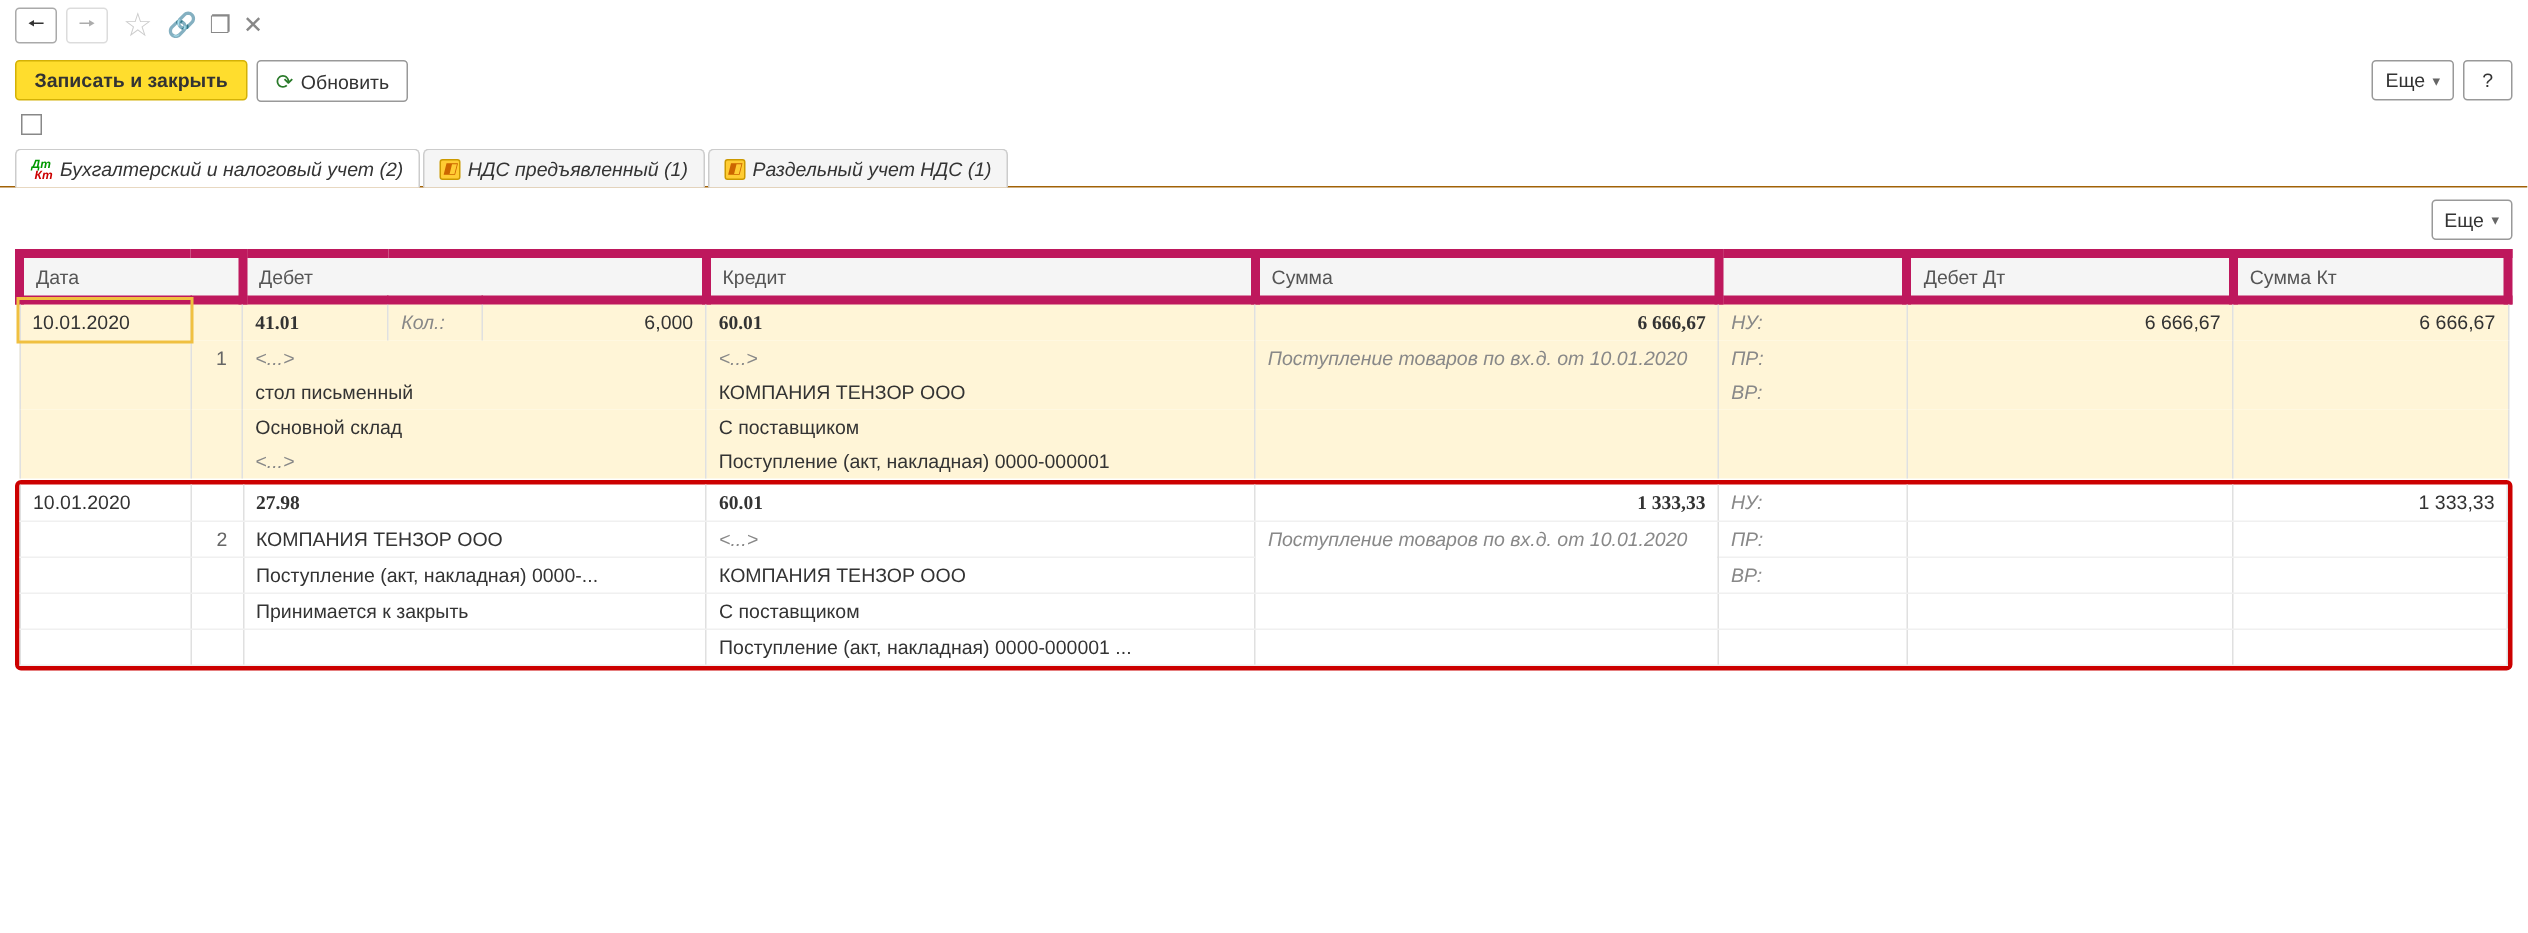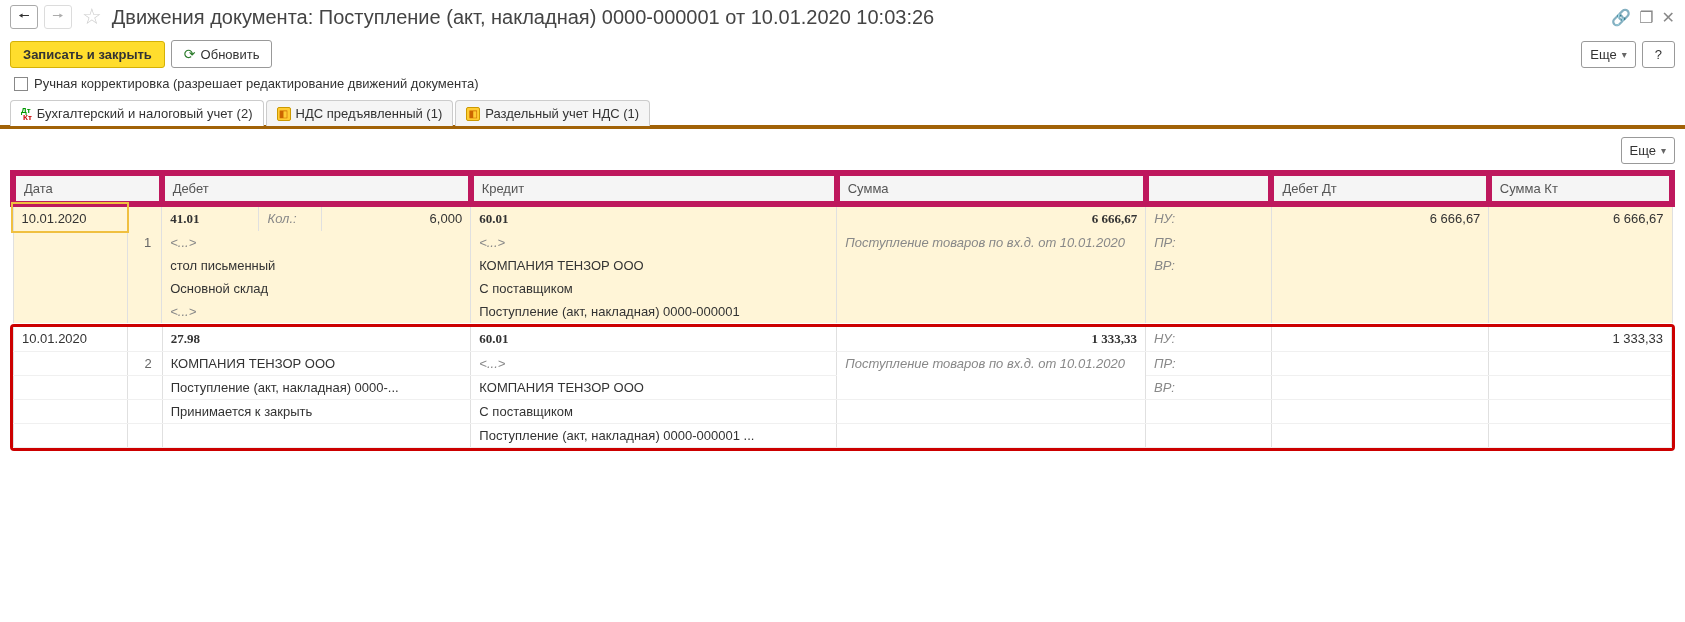--- a/index.html
+++ b/index.html
@@ -4,28 +4,28 @@
 <style>
   * { box-sizing: border-box; margin: 0; padding: 0; }
   body { font-family: Arial, sans-serif; font-size: 13px; color: #333; background: #fff; }
   .top-bar { display: flex; align-items: center; padding: 4px 10px; gap: 6px; }
   .nav-btn { width: 28px; height: 24px; border: 1px solid #aaa; border-radius: 3px; background: #fff; display: flex; align-items: center; justify-content: center; cursor: pointer; }
   .nav-btn.disabled { opacity: 0.4; }
   .star-icon { font-size: 22px; color: #ccc; cursor: pointer; padding: 0 4px; }
   .title { font-size: 20px; color: #444; flex: 1; }
   .top-right { display:flex; gap:8px; align-items:center; color:#888; }
   .top-right span { cursor:pointer; font-size:16px; }
-  .toolbar { display: flex; align-items: center; gap: 6px; padding: 6px 10px; }
+  .toolbar { display: flex; align-items: flex-start; gap: 6px; padding: 6px 10px; }
   .btn { border: 1px solid #999; border-radius: 3px; padding: 5px 12px; background: #fff; cursor: pointer; display:flex; align-items:center; gap:5px; font-size:13px; }
   .btn-primary { background: #ffdd2d; border-color: #d4b106; font-weight: bold; }
   .btn-more { padding: 5px 8px; margin-left: 24px; }
   .spacer { flex: 1; }
   .chk-row { display:flex; align-items:center; gap:6px; padding: 2px 10px 8px 14px; }
   .chk { width:14px; height:14px; border:1px solid #888; background:#fff; cursor:pointer; }
-  .tabs { display:flex; gap:2px; padding: 0 10px; border-bottom:4px solid #a16207; }
+  .tabs { display:flex; gap:2px; padding: 0 10px; border-bottom:1px solid #a16207;font-style:italic; }
   .tab { border:1px solid #ccc; border-bottom:none; border-radius:4px 4px 0 0; padding:5px 10px; background:#f5f5f5; cursor:pointer; display:flex; align-items:center; gap:5px; position:relative; top:1px; }
   .tab.active { background:#fff; }
   .tab-icon { width:14px; height:14px; display:inline-flex; align-items:center; justify-content:center; font-size:9px; }
   .tab-icon.yellow { background:#ffcc33; border:1px solid #cc9900; border-radius:2px; width:14px; height:14px; color:#cc6600; font-size:10px; line-height:12px;}
   .sub-toolbar { display:flex; padding:8px 10px 6px; justify-content:flex-end; }
   .table-wrap { padding:0 10px 10px; }
   table { border-collapse:collapse; width:100%; }
   th { background:#f5f5f5; border:6px solid #be185d; padding:5px 8px; text-align:left; font-weight:normal; color:#555; font-size:13px; }
   td { border-left:1px solid #e0e0e0; border-right:1px solid #e0e0e0; padding:4px 8px; vertical-align:top; }
   .sel { background:#ffe89a; outline:2px solid #f0c040; }
@@ -41,42 +41,40 @@
   .dk-icon { display:inline-block; font-size:8px; line-height:7px; font-weight:bold; }
   .dk-icon .dt{ color:#090; } .dk-icon .kt{ color:#c00; margin-left:2px;}
 </style>
 </head>
 <body>
 
 <div class="top-bar">
   <div class="nav-btn">🠔</div>
   <div class="nav-btn disabled">🠖</div>
   <span class="star-icon">☆</span>
-  <div class="title">Движения документа: Поступление (акт, накладная) 0000-000001 от 10.01.2020 10:03:26</div>
   <div class="top-right">
     <span>🔗</span>
     <span>❐</span>
     <span>✕</span>
   </div>
 </div>
 
 <div class="toolbar">
   <div class="btn btn-primary">Записать и закрыть</div>
   <div class="btn">
     <span class="refresh-icon">⟳</span>
     <span>Обновить</span>
   </div>
   <div class="spacer"></div>
   <div class="btn btn-more arrow-down">Еще</div>
   <div class="btn">?</div>
 </div>
 
 <div class="chk-row">
   <div class="chk"></div>
-  <span>Ручная корректировка (разрешает редактирование движений документа)</span>
 </div>
 
 <div class="tabs">
   <div class="tab active">
     <span class="dk-icon"><span class="dt">Дт</span><br><span class="kt">Кт</span></span>
     <span>Бухгалтерский и налоговый учет (2)</span>
   </div>
   <div class="tab">
     <span class="tab-icon yellow">◧</span>
     <span>НДС предъявленный (1)</span>

